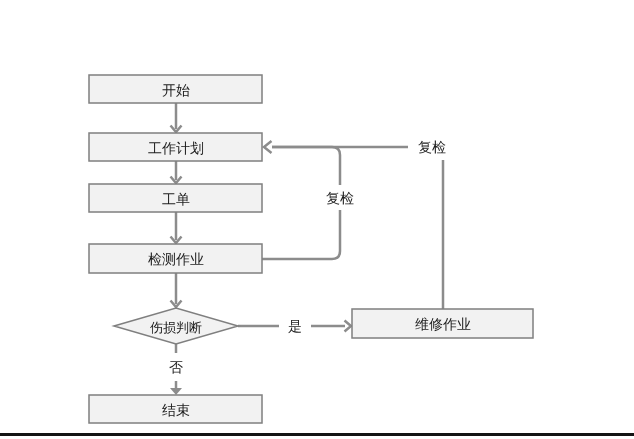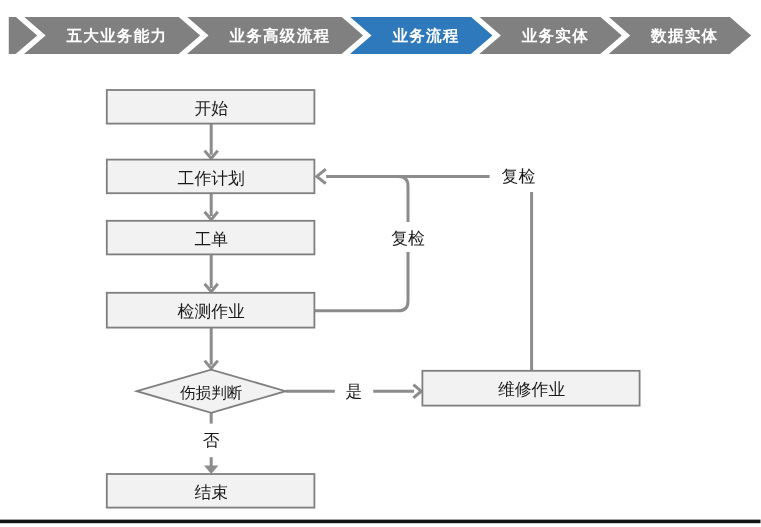--- a/index.html
+++ b/index.html
@@ -34,38 +34,20 @@
     font-size:14px;text-anchor:middle;dominant-baseline:central;}
   .flow text.dtext{font-size:13px;}
   
   .bottom-line{position:absolute;left:0;top:433px;width:634px;height:3px;background:#141414;}
 </style>
 </head>
 <body>
 
 <div class="screen">
 
-  <div class="breadcrumb">
-    <div class="chev-stub"></div>
-    <div class="chev">
-      <span>五大业务能力</span>
-    </div>
-    <div class="chev">
-      <span>业务高级流程</span>
-    </div>
-    <div class="chev active">
-      <span>业务流程</span>
-    </div>
-    <div class="chev">
-      <span>业务实体</span>
-    </div>
-    <div class="chev">
-      <span>数据实体</span>
-    </div>
-  </div>
 
   <svg class="flow" width="634" height="373" viewBox="0 0 634 373">
 
     <path class="edge" d="M176,43 V69"></path>
     <path class="head" d="M170.5,65.5 L176,72 L181.5,65.5"></path>
 
     <path class="edge" d="M176,101 V120"></path>
     <path class="head" d="M170.5,116.5 L176,123 L181.5,116.5"></path>
 
     <path class="edge" d="M176,152 V180"></path>

